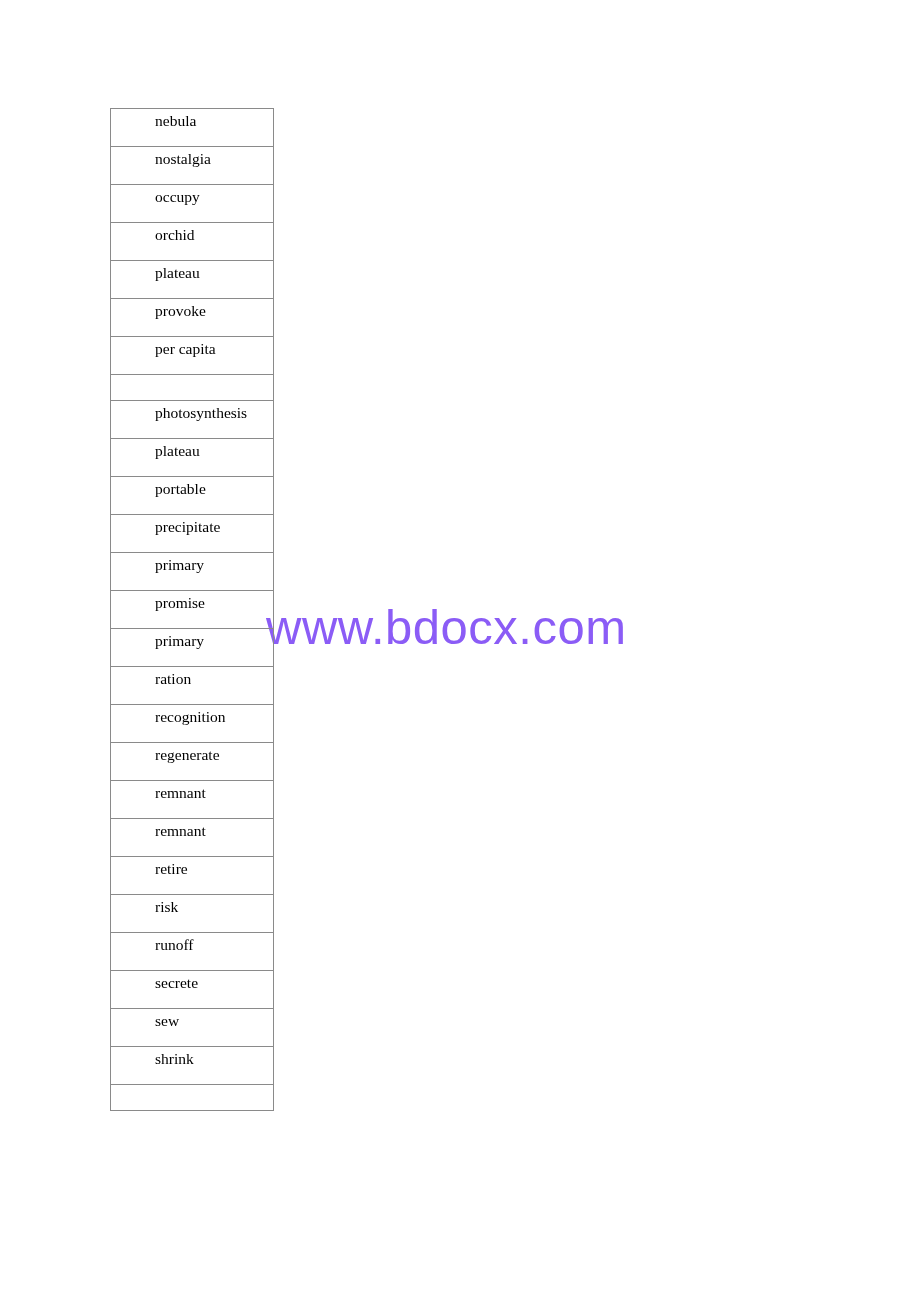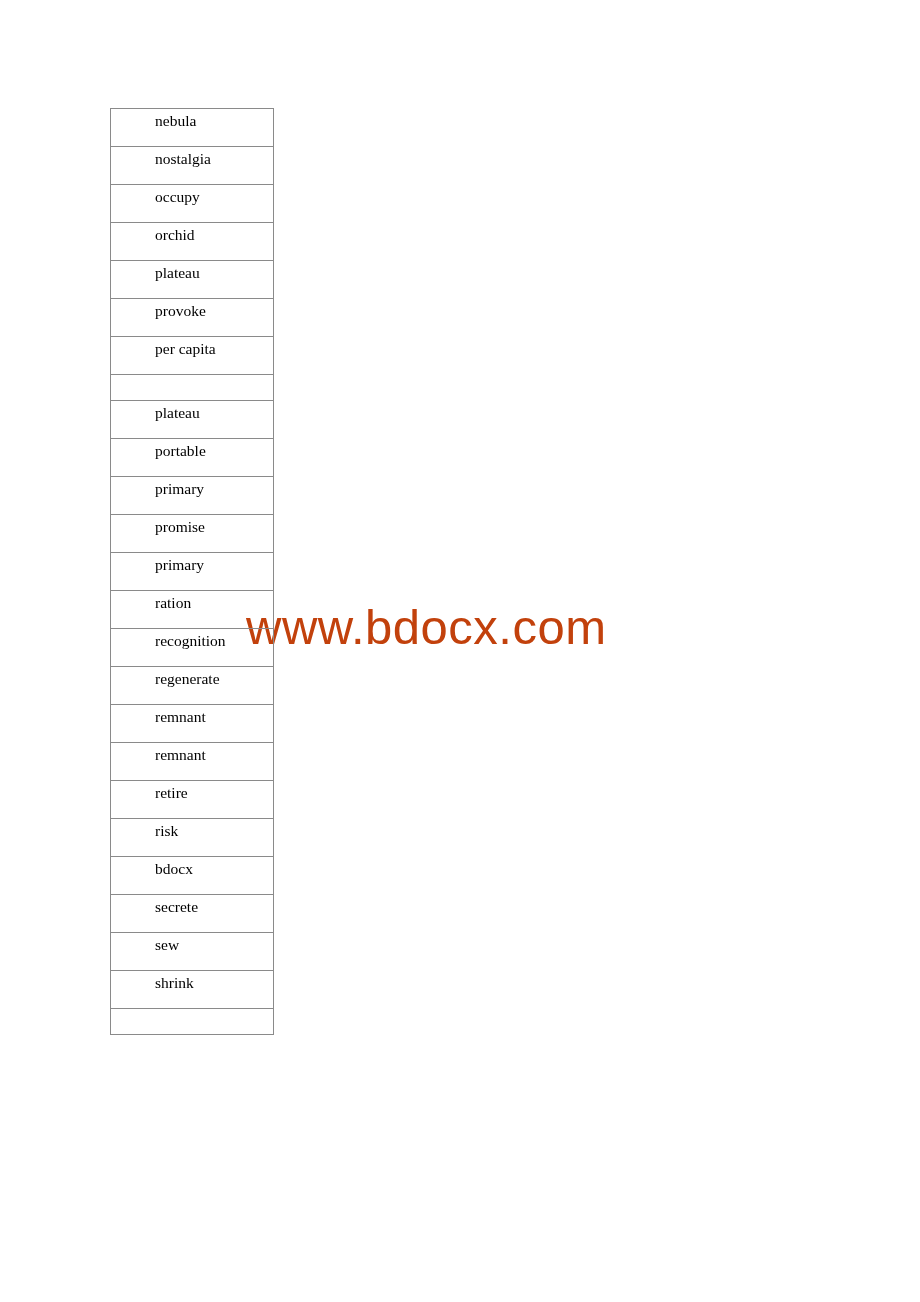--- a/index.html
+++ b/index.html
@@ -13,28 +13,28 @@
     width: 920px;
     height: 1302px;
     background: #ffffff;
     overflow: hidden;
     font-family: "Liberation Serif", "DejaVu Serif", serif;
   }
 
   
   .watermark {
     position: absolute;
-    left: 246px;
+    left: 266px;
     top: 603px;
     width: 420px;
     font-family: "Liberation Sans", "DejaVu Sans", sans-serif;
     font-size: 49px;
     font-weight: 400;
     letter-spacing: 0.5px;
-    color: #c2410c;
+    color: #8b5cf6;
     white-space: nowrap;
     line-height: 1;
     user-select: none;
     z-index: 1;
   }
 
   
   .word-table {
     position: absolute;
     left: 110px;
@@ -106,25 +106,31 @@
         </tr>
         <tr>
           <td>provoke</td>
         </tr>
         <tr class="b-light">
           <td>per capita</td>
         </tr>
         <tr>
           <td class="empty-cell"></td>
         </tr>
+        <tr class="b-light">
+          <td>photosynthesis</td>
+        </tr>
         <tr>
           <td>plateau</td>
         </tr>
         <tr class="b-light">
           <td>portable</td>
+        </tr>
+        <tr>
+          <td>precipitate</td>
         </tr>
         <tr class="b-light">
           <td>primary</td>
         </tr>
         <tr>
           <td>promise</td>
         </tr>
         <tr class="b-light">
           <td>primary</td>
         </tr>
@@ -143,21 +149,21 @@
         <tr class="b-light">
           <td>remnant</td>
         </tr>
         <tr>
           <td>retire</td>
         </tr>
         <tr class="b-light">
           <td>risk</td>
         </tr>
         <tr>
-          <td>bdocx</td>
+          <td>runoff</td>
         </tr>
         <tr>
           <td>secrete</td>
         </tr>
         <tr class="b-light">
           <td>sew</td>
         </tr>
         <tr>
           <td>shrink</td>
         </tr>

